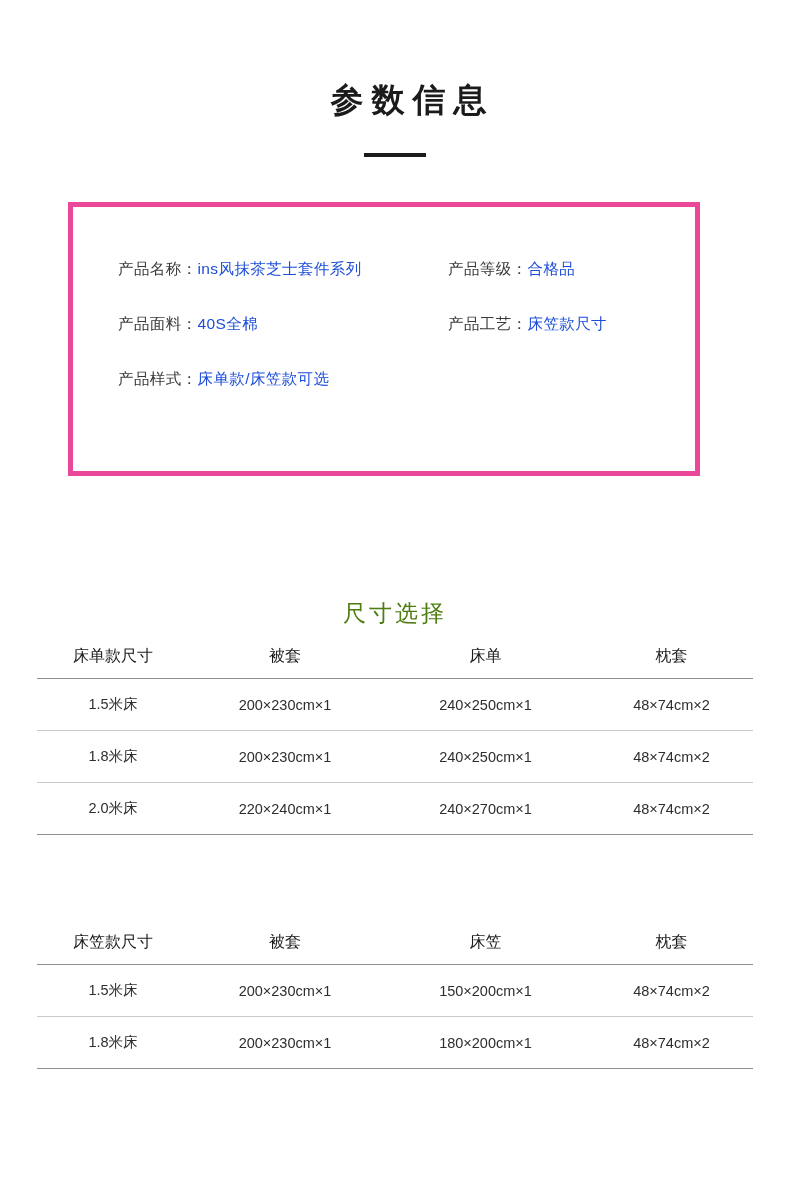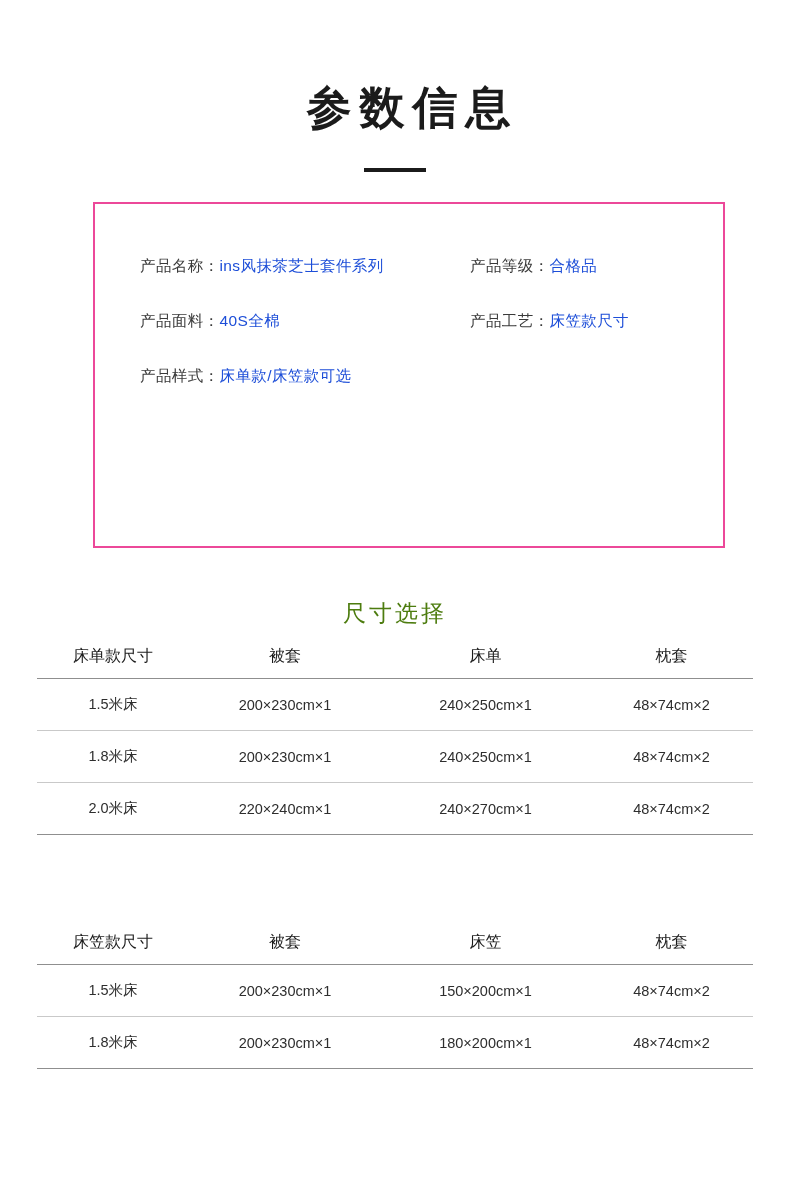--- a/index.html
+++ b/index.html
@@ -12,42 +12,42 @@
     height: 1188px;
     font-family: "Liberation Sans", sans-serif;
     color: #222222;
     position: relative;
     overflow: hidden;
   }
 
   
   .page-title {
     text-align: center;
-    font-size: 45px;
+    font-size: 33px;
     letter-spacing: 8px;
     font-weight: 700;
     color: #1b1b1b;
     margin-top: 78px;
     padding-left: 35px;
   }
   .title-rule {
     width: 62px;
     height: 4px;
     background: #1b1b1b;
     margin: 30px auto 0 auto;
   }
 
   
   .param-box {
     position: absolute;
-    left: 93px;
+    left: 68px;
     top: 202px;
     width: 632px;
-    height: 346px;
-    border: 2px solid #ec4899;
+    height: 274px;
+    border: 5px solid #ec4899;
     box-sizing: border-box;
   }
   .param-rows {
     padding: 52px 0 0 45px;
   }
   .param-row {
     display: flex;
     align-items: baseline;
     margin-bottom: 34px;
     font-size: 15.5px;

